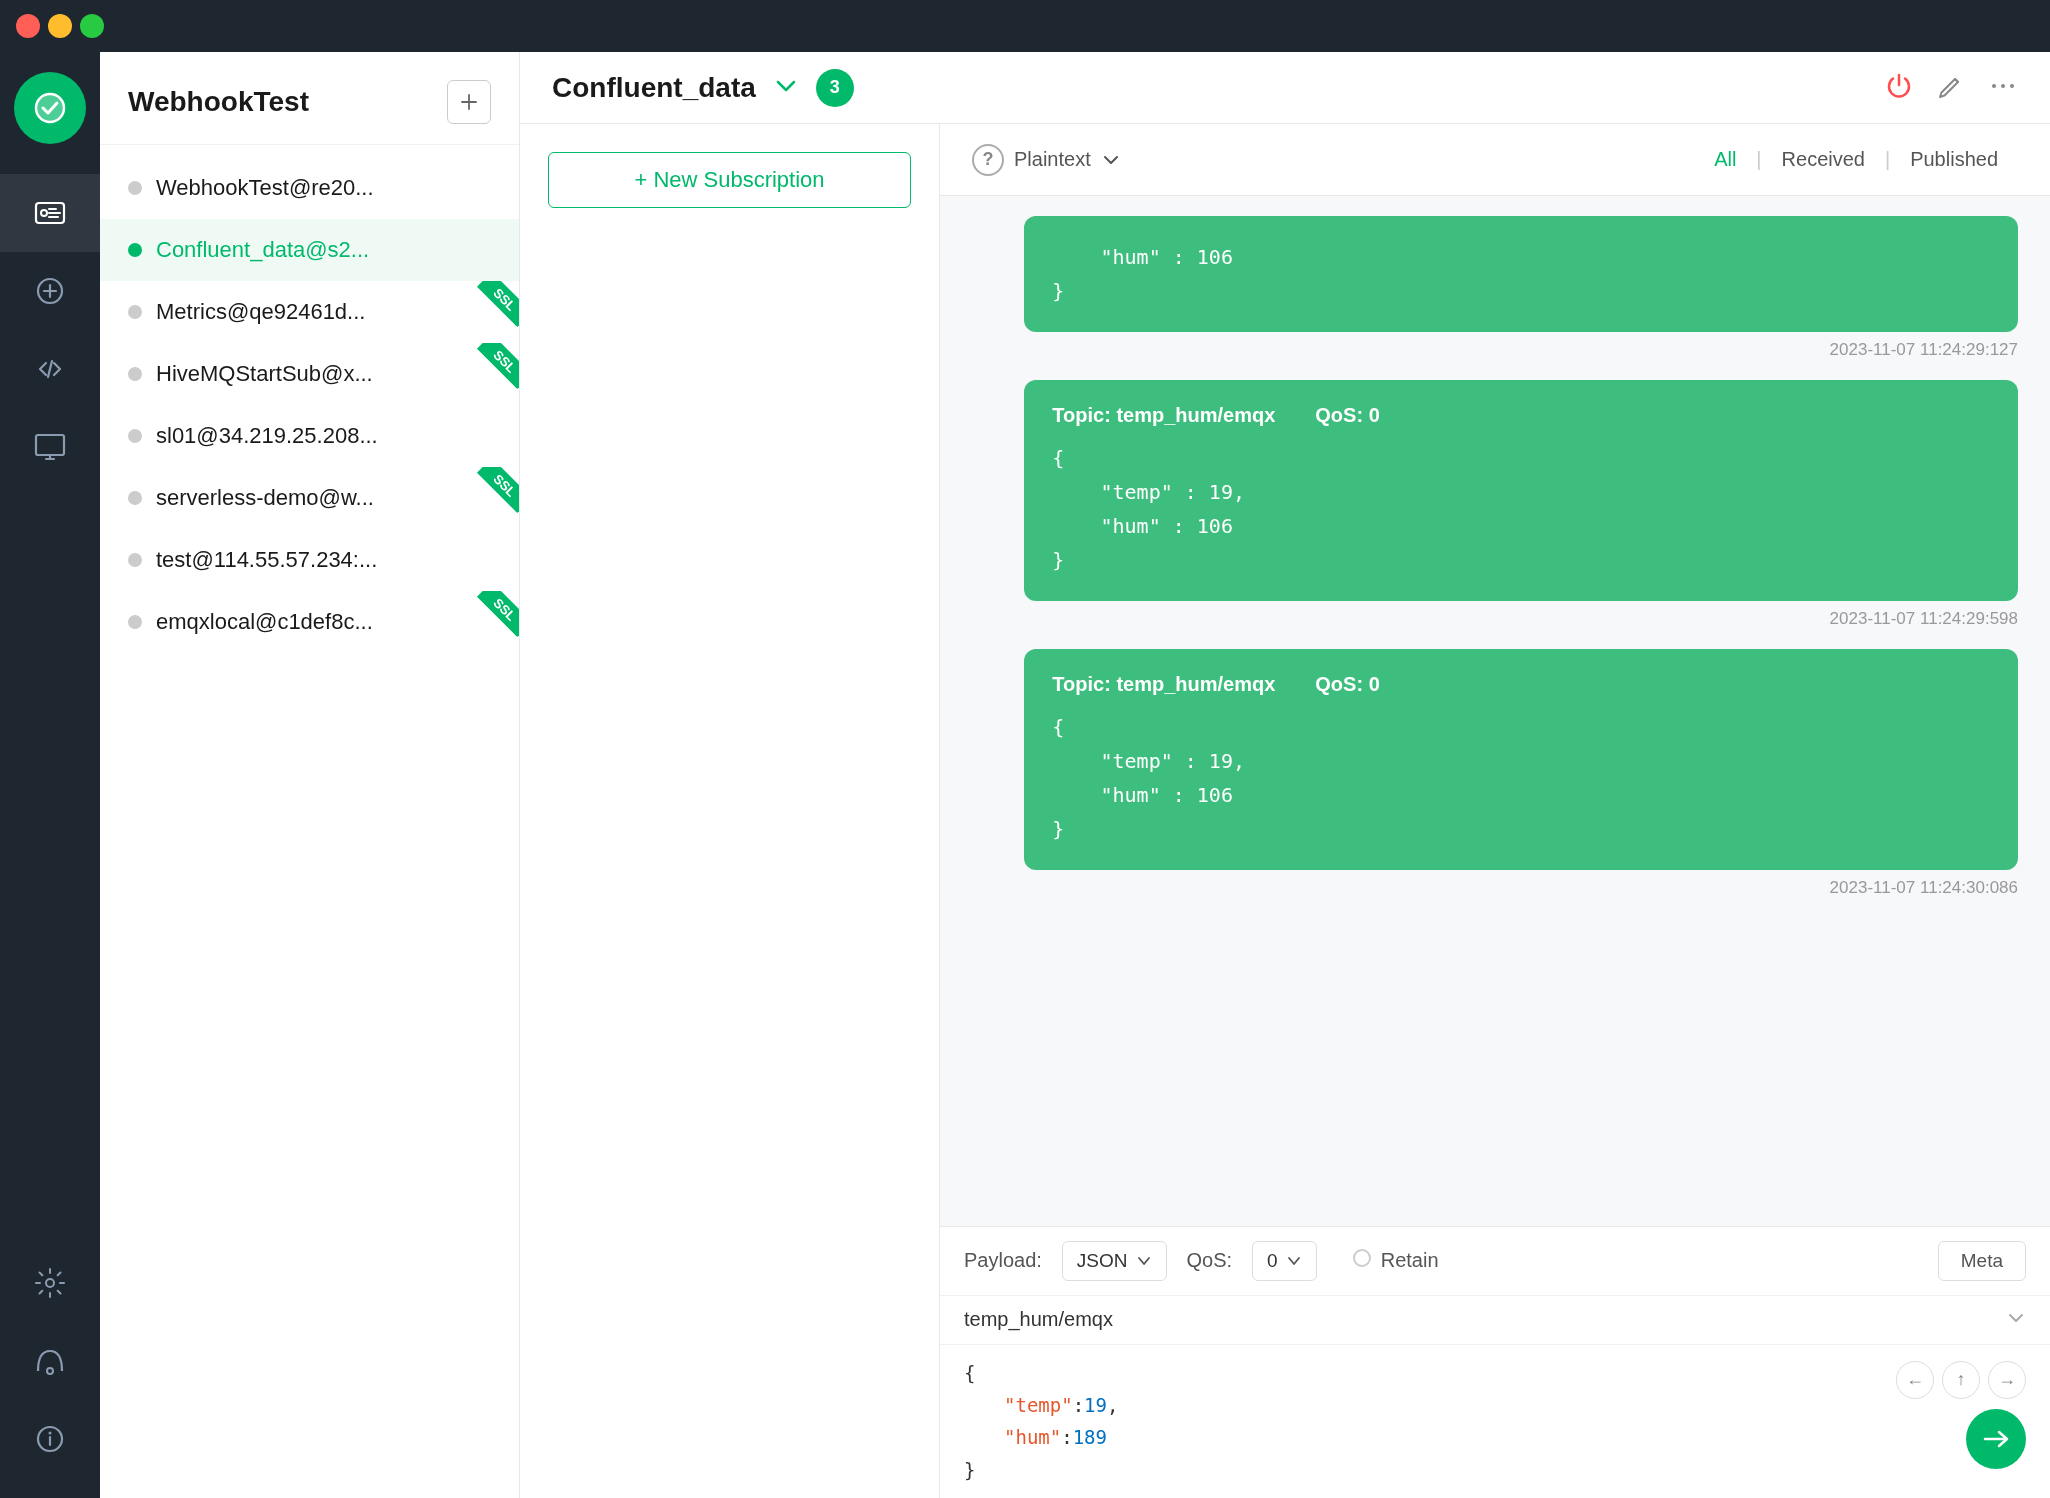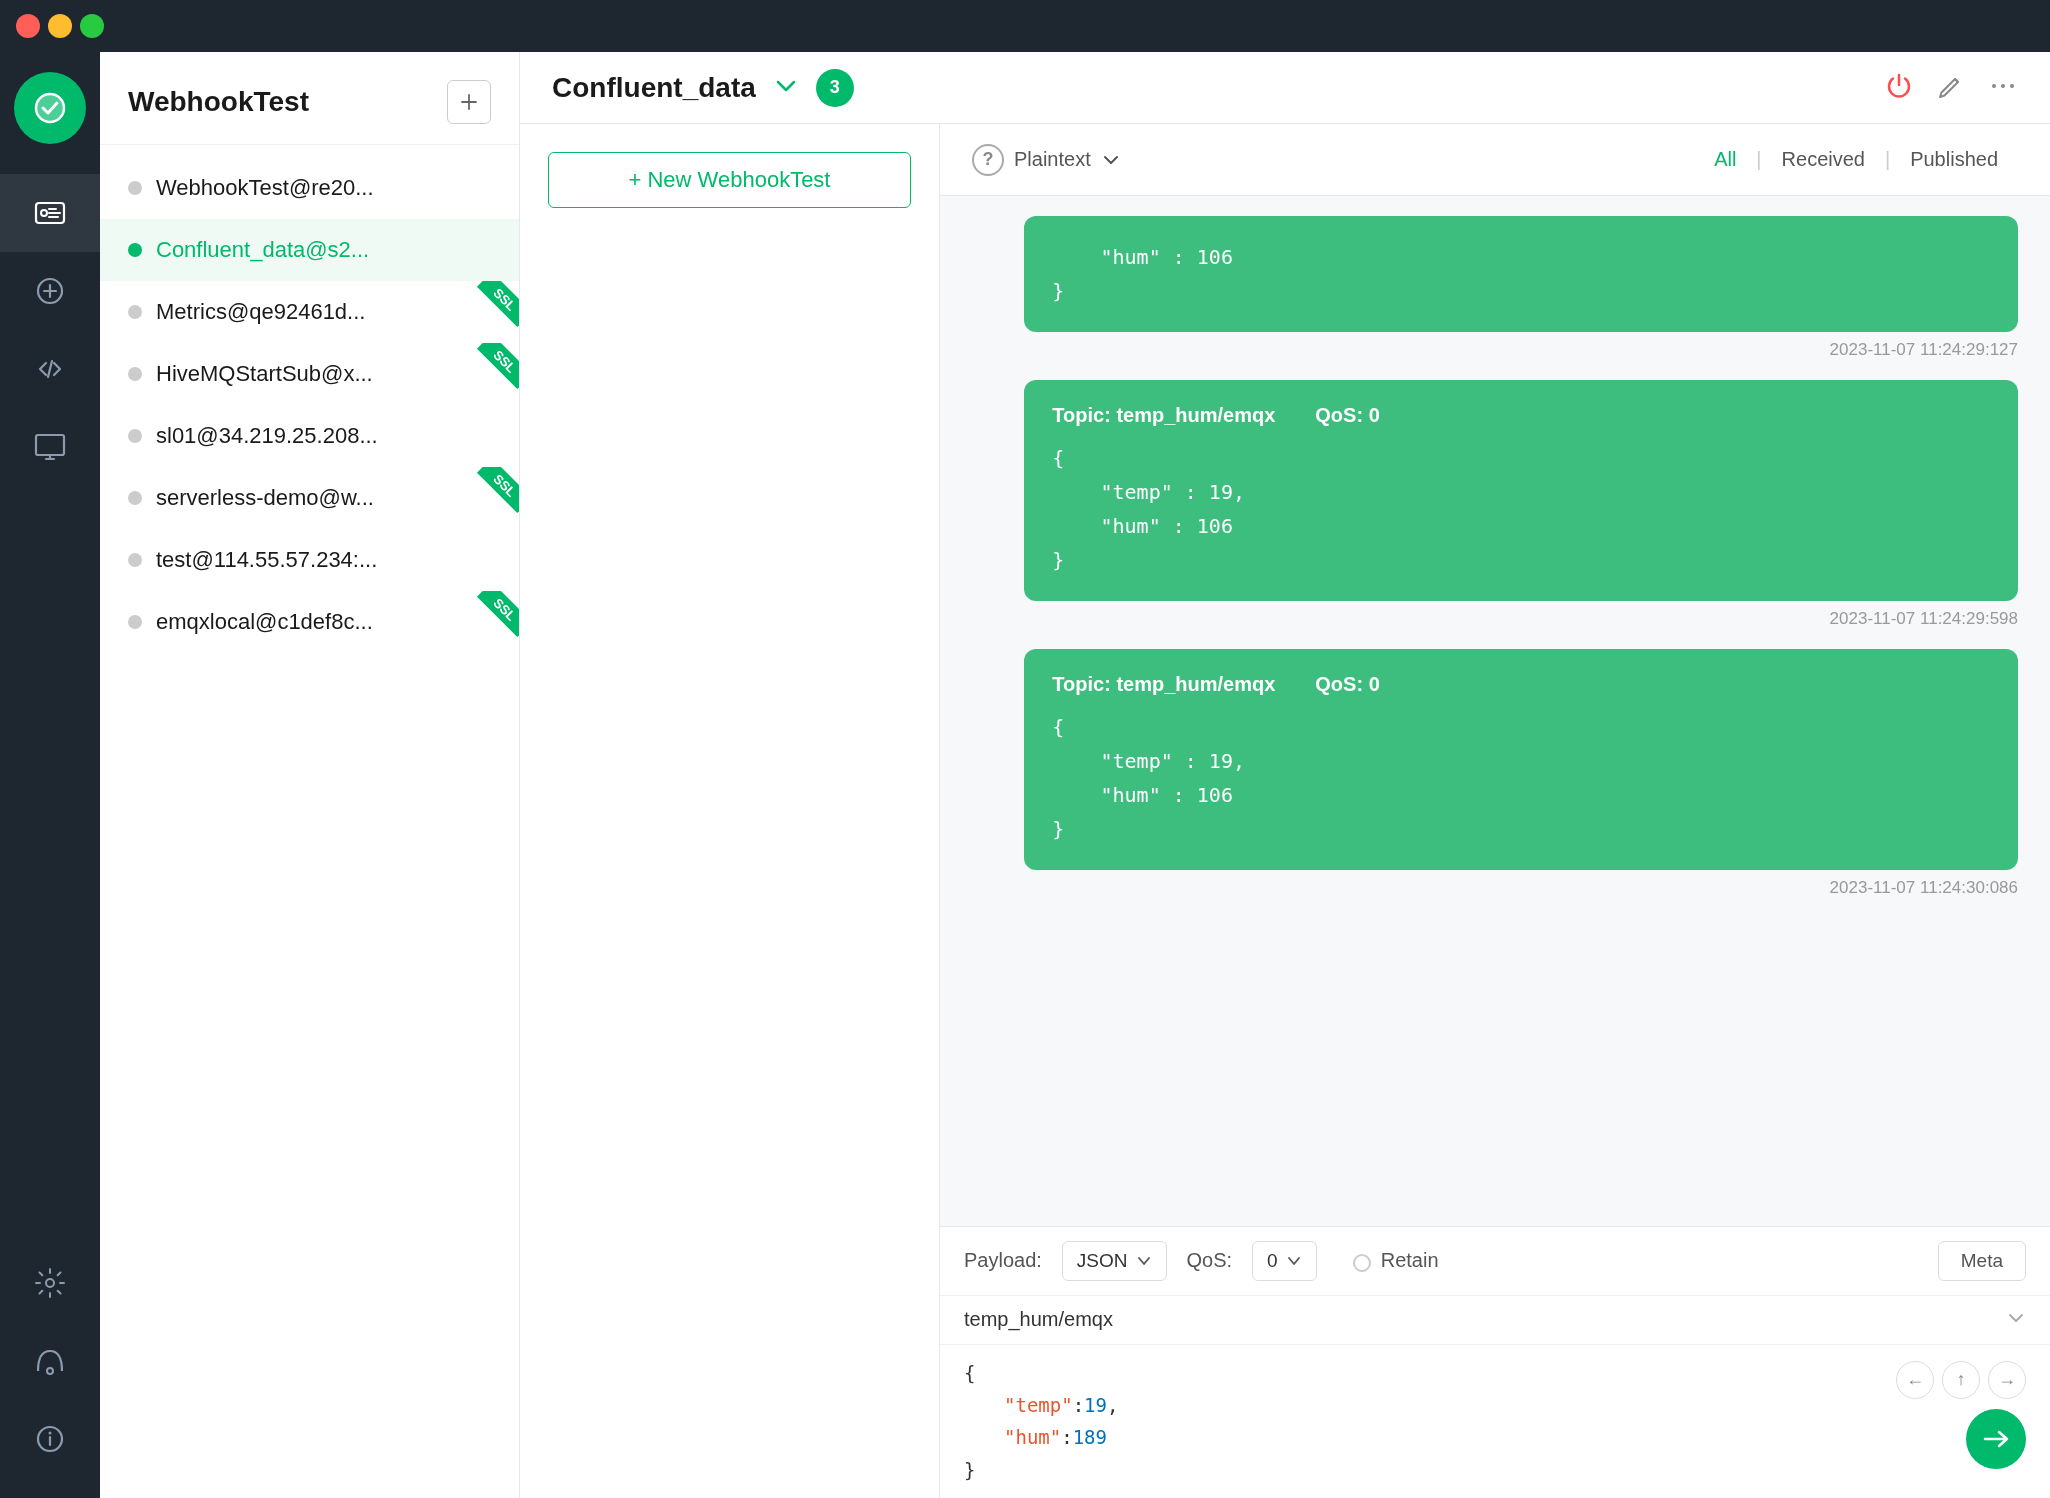--- a/index.html
+++ b/index.html
@@ -314,21 +314,21 @@
     .qos-label { font-size: 20px; color: #555; }
     .qos-selector {
       display: flex; align-items: center; gap: 8px;
       border: 1px solid #ddd;
       border-radius: 6px;
       padding: 8px 14px;
       font-size: 19px;
       cursor: pointer;
       color: #333;
     }
-    .retain-area { display: flex; align-items: flex-end; gap: 10px; margin-left: 16px; }
+    .retain-area { display: flex; align-items: flex-start; gap: 10px; margin-left: 16px; }
     .retain-radio {
       width: 18px; height: 18px;
       border: 2px solid #ccc;
       border-radius: 50%;
     }
     .retain-label { font-size: 20px; color: #555; }
     .meta-btn {
       margin-left: auto;
       padding: 8px 22px;
       border: 1px solid #ddd;
@@ -557,21 +557,21 @@
             <circle cx="15" cy="15" r="2" fill="#888"></circle>
             <circle cx="24" cy="15" r="2" fill="#888"></circle>
           </svg>
         </span>
       </div>
     </div>
 
     <div class="content-area">
 
       <div class="subscription-panel">
-        <button class="new-sub-btn">+ New WebhookTest</button>
+        <button class="new-sub-btn">+ New Subscription</button>
       </div>
 
       <div class="messages-panel">
 
         <div class="messages-header">
           <div class="format-selector">
             <div class="help-circle">?</div>
             <span>Plaintext</span>
             <svg width="20" height="20" viewBox="0 0 20 20" fill="none">
               <polyline points="4,7 10,13 16,7" stroke="#555" stroke-width="2" stroke-linecap="round" stroke-linejoin="round" fill="none"></polyline>

